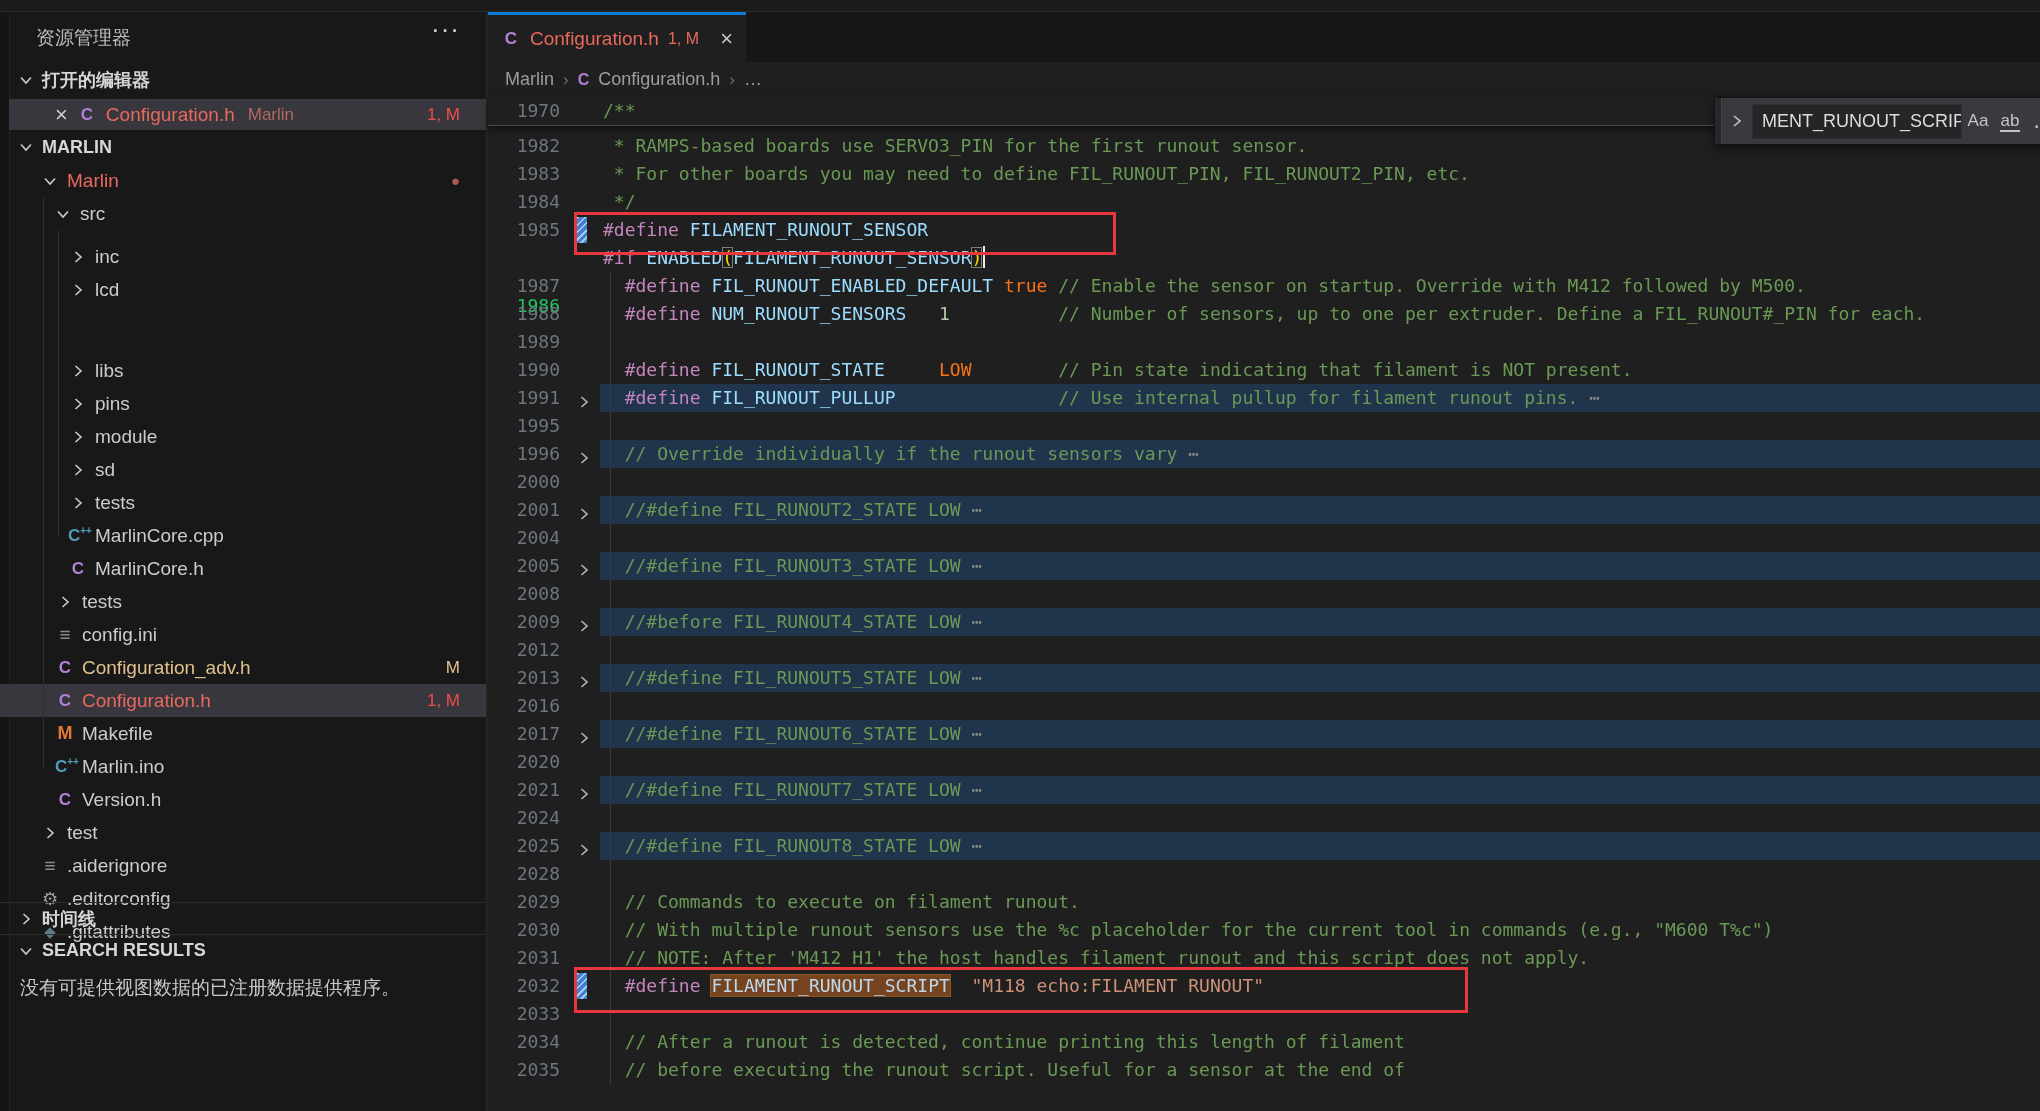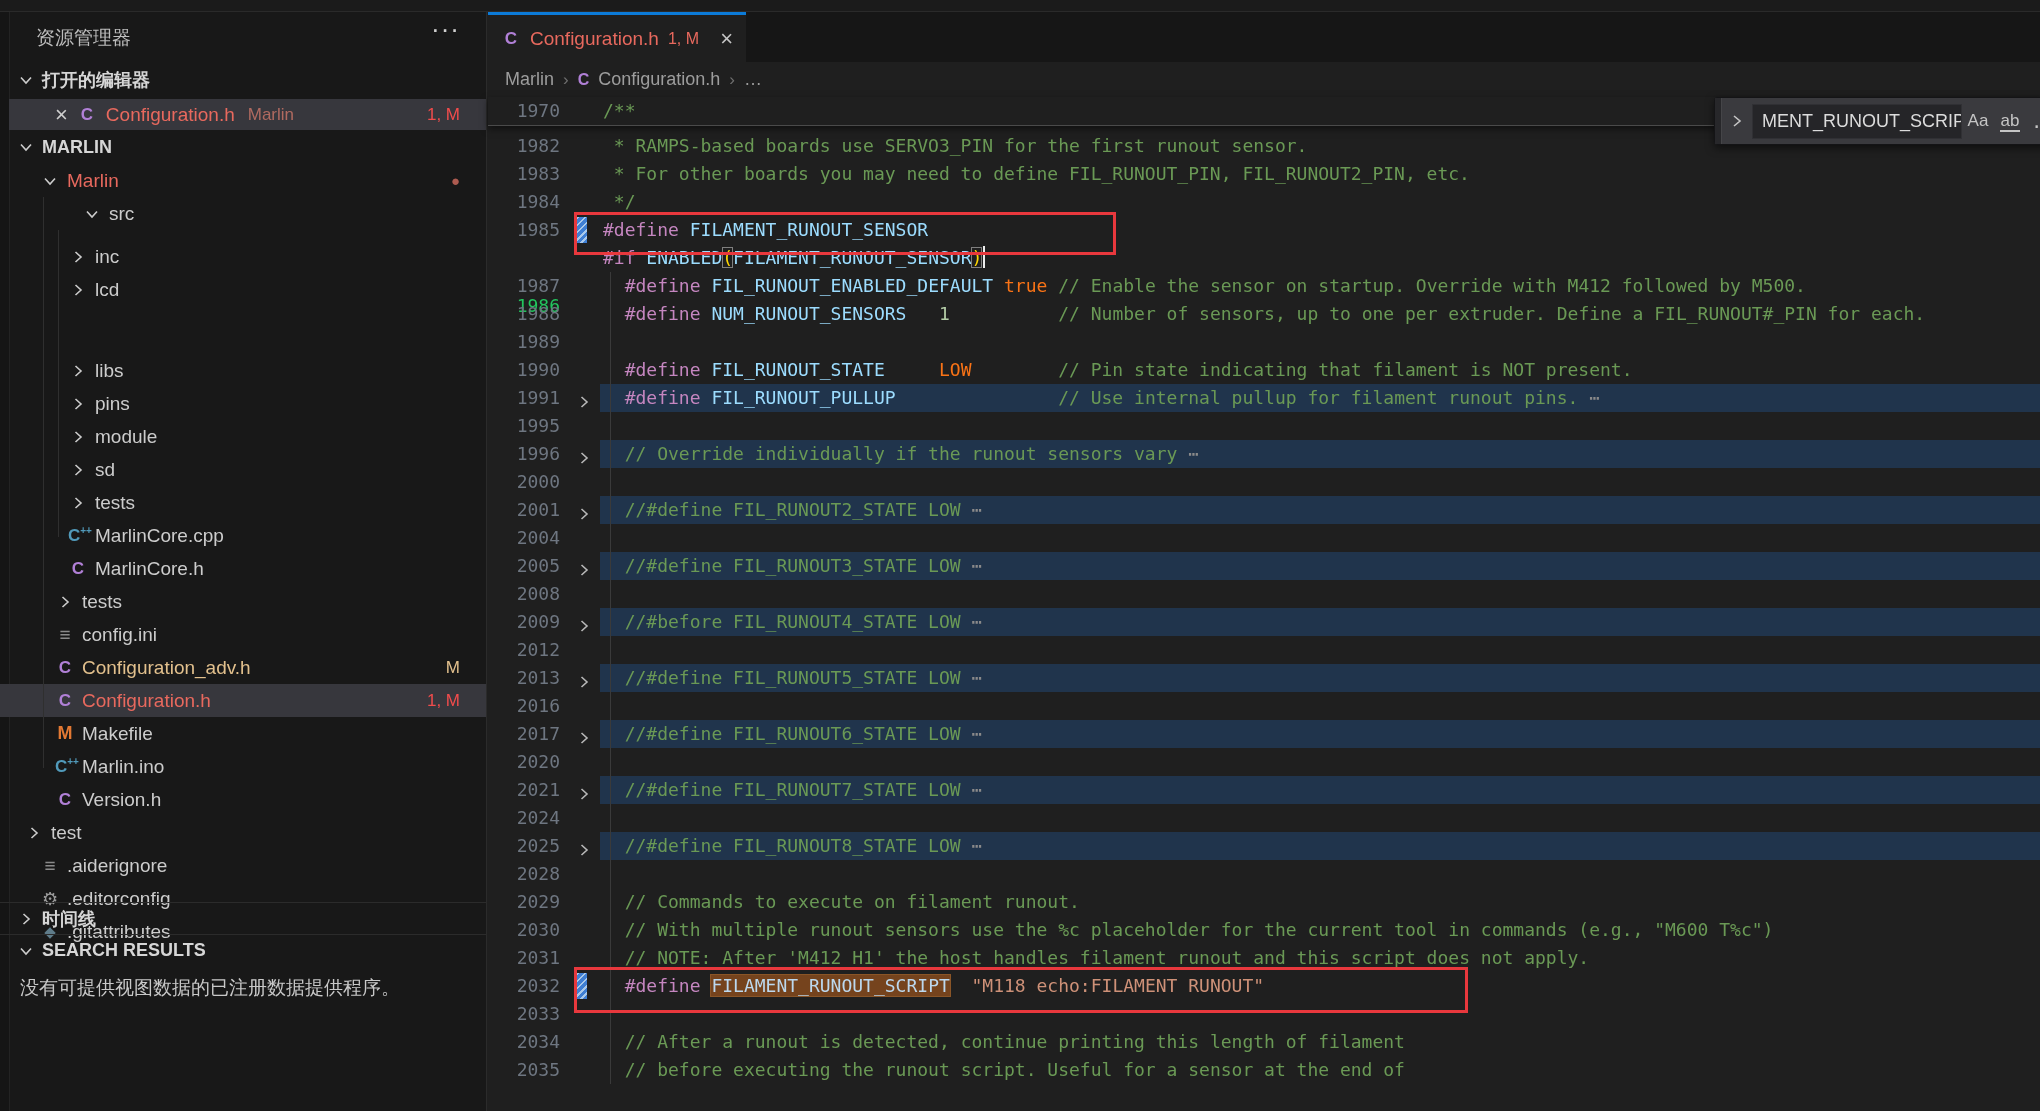--- a/index.html
+++ b/index.html
@@ -120,21 +120,21 @@
   <div class="tree" id="tree">
       <div class="trow" style="padding-left: 40px;">
         <span class="chev">
           <svg width="16" height="16" viewBox="0 0 16 16">
             <path d="M3 5.5 L8 11 L13 5.5" fill="none" stroke="#cccccc" stroke-width="1.6"></path>
           </svg>
         </span>
         <span class="t-label error">Marlin</span>
         <span class="t-dot">●</span>
       </div>
-      <div class="trow" style="padding-left: 82px;">
+      <div class="trow" style="padding-left: 53px;">
         <span class="chev">
           <svg width="16" height="16" viewBox="0 0 16 16">
             <path d="M3 5.5 L8 11 L13 5.5" fill="none" stroke="#cccccc" stroke-width="1.6"></path>
           </svg>
         </span>
         <span class="t-label">src</span>
       </div>
       <div class="clip-row"></div>
       <div class="trow" style="padding-left: 68px; align-items: center;">
         <span class="chev">
@@ -227,21 +227,21 @@
         <span class="t-label">Makefile</span>
       </div>
       <div class="trow" style="padding-left: 55px;">
         <span class="ficon cpp">C<sup style="font-size: 10px;">++</sup></span>
         <span class="t-label">Marlin.ino</span>
       </div>
       <div class="trow" style="padding-left: 55px;">
         <span class="ficon c">C</span>
         <span class="t-label">Version.h</span>
       </div>
-      <div class="trow" style="padding-left: 24px;">
+      <div class="trow" style="padding-left: 40px;">
         <span class="chev">
           <svg width="16" height="16" viewBox="0 0 16 16">
             <path d="M5.5 3 L11 8 L5.5 13" fill="none" stroke="#cccccc" stroke-width="1.6"></path>
           </svg>
         </span>
         <span class="t-label">test</span>
       </div>
       <div class="trow" style="padding-left: 40px;">
         <span class="ficon list">≡</span>
         <span class="t-label">.aiderignore</span>

